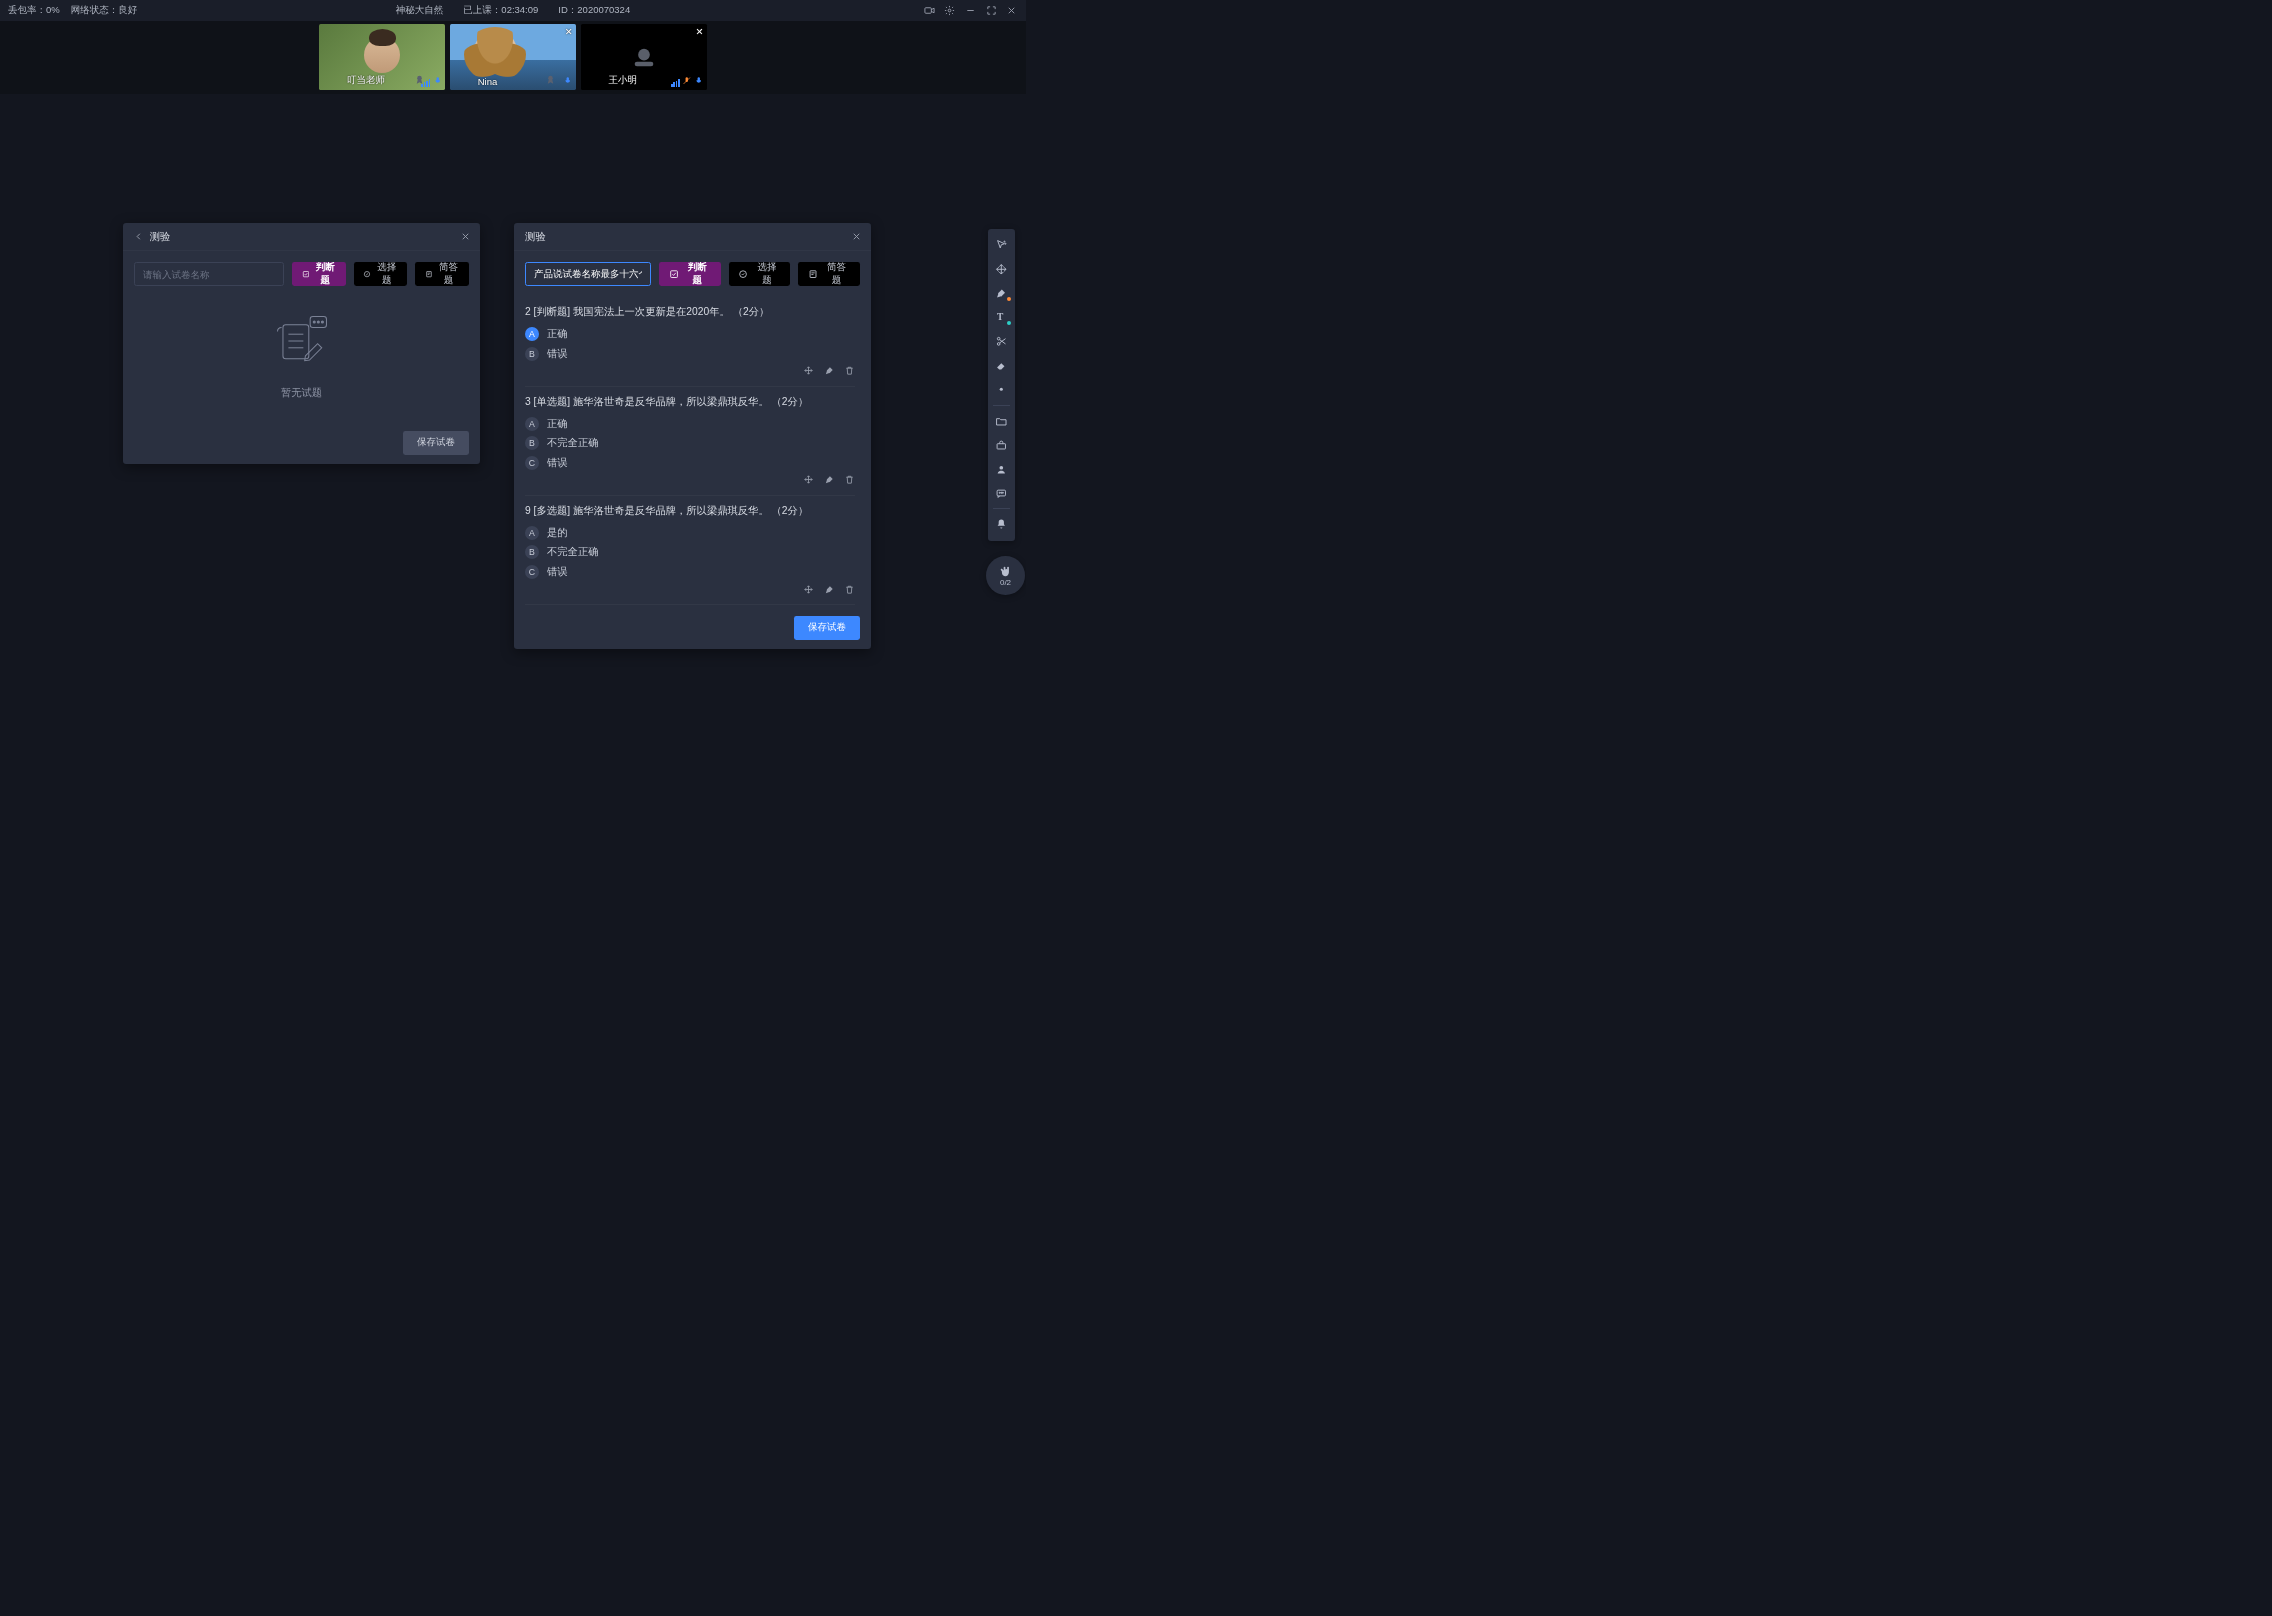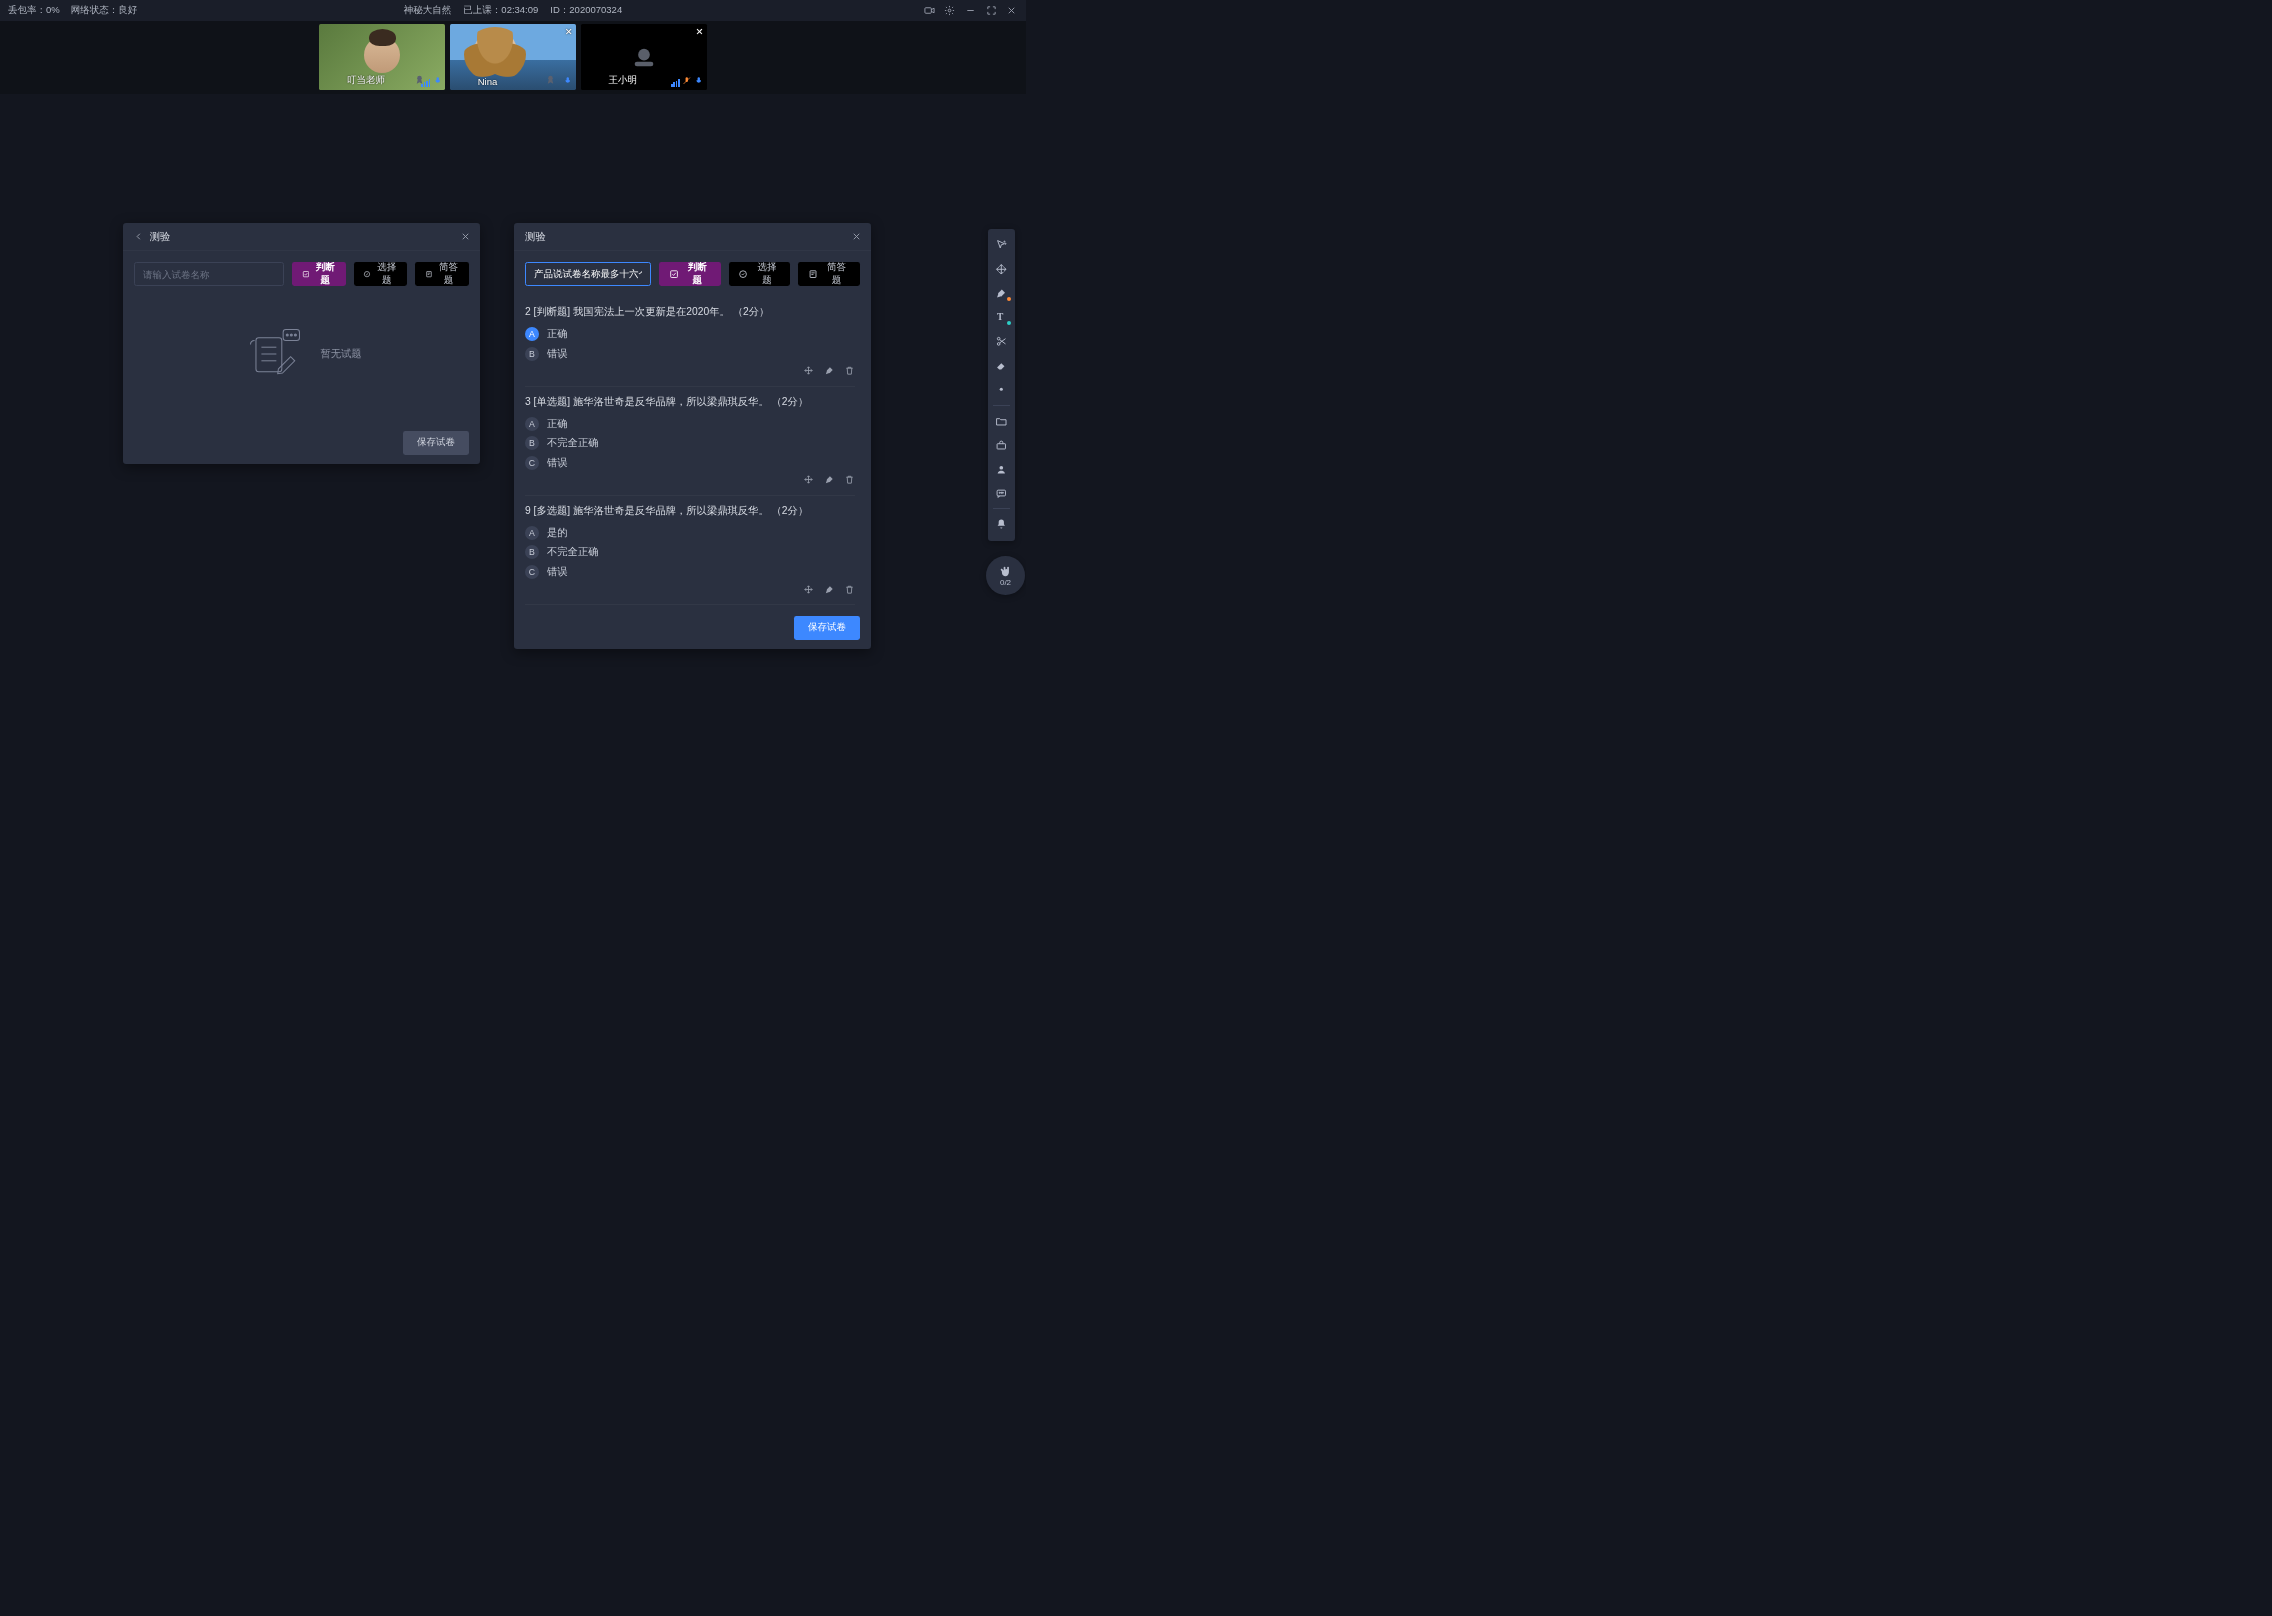--- a/index.html
+++ b/index.html
@@ -19,21 +19,21 @@
   height: 21px;
   background: #1a1e29;
   display: flex;
   align-items: center;
   padding: 0 8px;
   font-size: 9.5px;
   color: #b0b6c2;
 }
 .topbar .left, .topbar .center, .topbar .right { display:flex; align-items:center; gap:11px;}
 .topbar .left { flex:1; }
-.topbar .center { justify-content:center; gap:12px;}
+.topbar .center { justify-content:center; gap:20px;}
 .topbar .right { justify-content:flex-end; flex:1; gap:8px; }
 .topbar .icon-btn { width:12.6px; height:12.6px; display:flex; align-items:center; justify-content:center; cursor:pointer; color:#9aa0ae;}
 .topbar .icon-btn svg { width:11px; height:11px; }
 
 
 .video-strip {
   height: 73px;
   background: #0f1218;
   display:flex;
   justify-content:center;
@@ -125,21 +125,21 @@
   background:#000000;
 }
 .btn.primary { background:#701a75; color:#fff;font-weight:bold;}
 .btn svg { width:10.3px; height:10.3px; }
 .btn.solid-save { background:#3d88ff; color:#fff; padding:0 14px;}
 .btn.ghost-save { background:#454c60; color:#d0d4de; padding:0 14px;}
 
 .empty-state {
   flex:1;
   display:flex;
-  flex-direction:row;
+  flex-direction:column;
   align-items:center;
   justify-content:center;
   gap:11px;
   color:#8b91a2;
   font-size:10.3px;
 }
 .empty-state svg { width:68px; height:68px; stroke:#7b8296; fill:none; stroke-width:1.5;}
 
 
 .q-scroll { flex:1; overflow:auto; padding-right:4.7px;}

